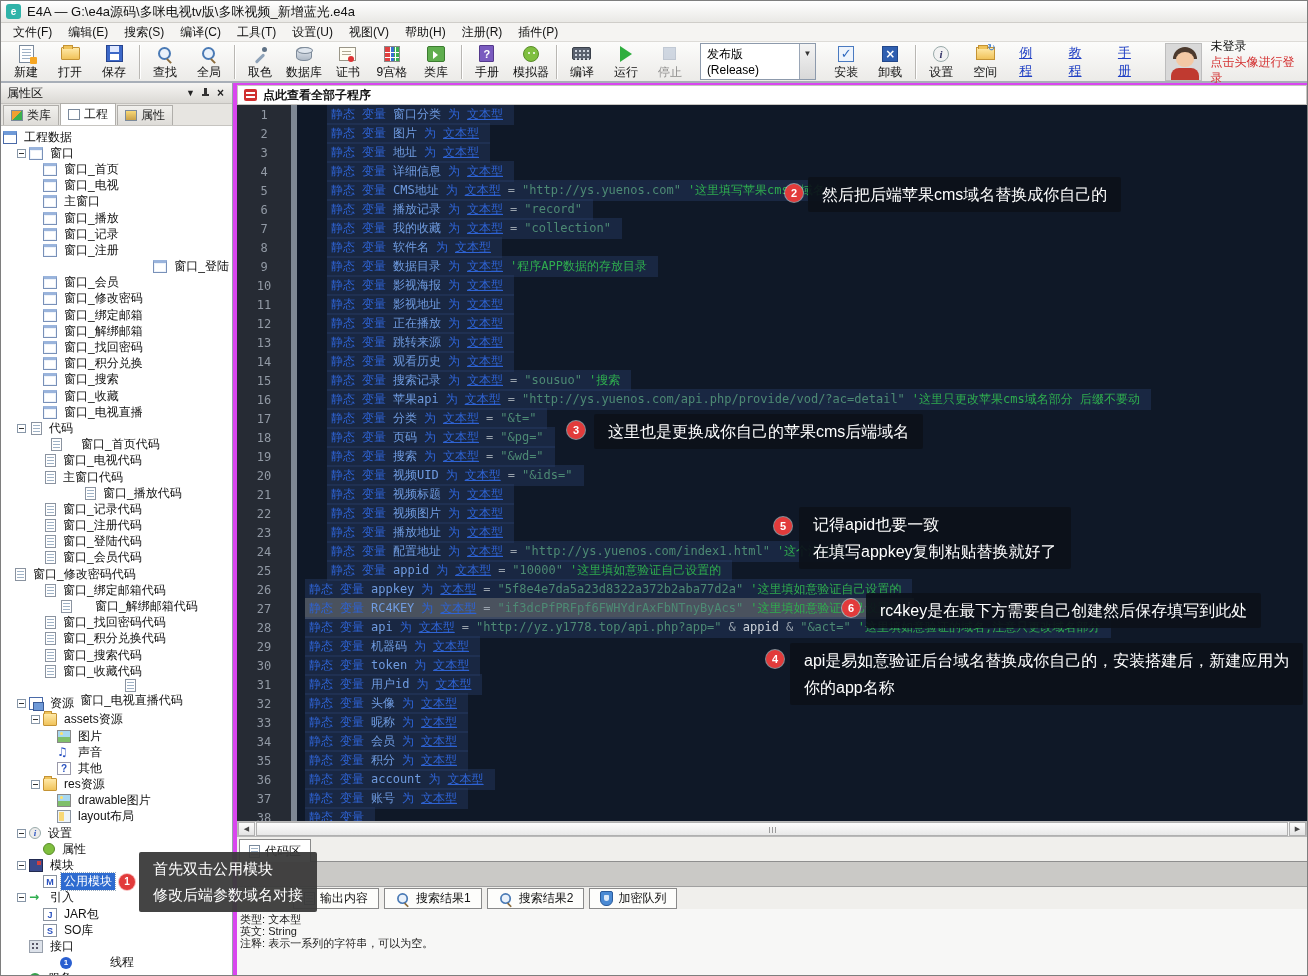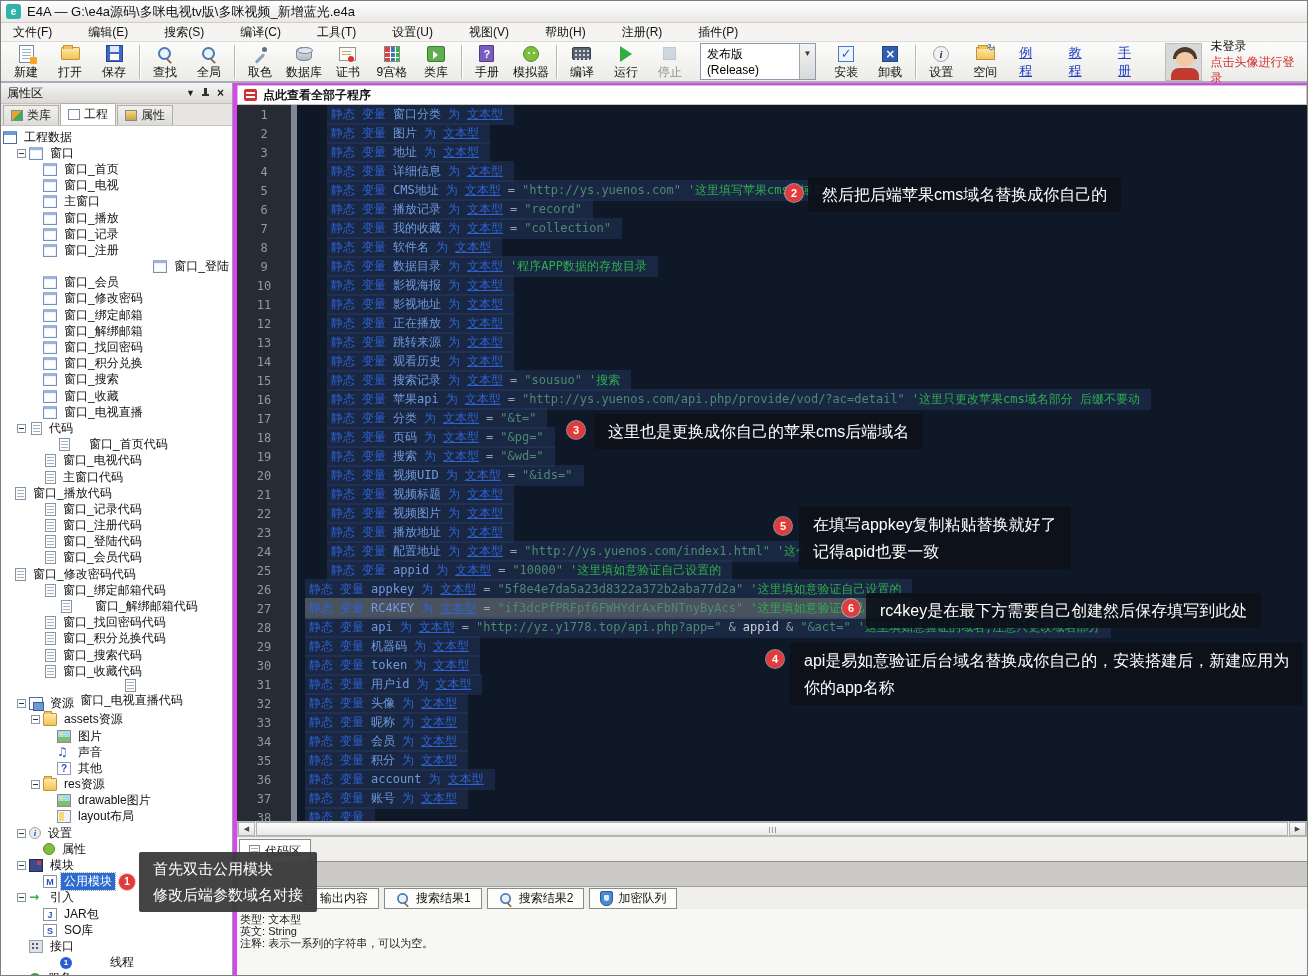--- a/index.html
+++ b/index.html
@@ -10,21 +10,21 @@
 
   
   .titlebar { height:22px; display:flex; align-items:center; gap:6px; padding-left:5px;
               background:linear-gradient(#ffffff,#e9e8e5); border-bottom:1px solid #cfcdc9;
               font-size:13px; color:#111; }
   .app-ico { width:15px; height:15px; border-radius:3px; background:#2fb3a9; color:#fff;
              font:bold 10px/15px "Liberation Sans",sans-serif; text-align:center; }
 
   
   .menubar { height:19px; display:flex; align-items:center; padding-left:4px;
-             background:#f5f4f2; border-bottom:1px solid #dddbd7; font-size:12px;gap:20px; }
+             background:#f5f4f2; border-bottom:1px solid #dddbd7; font-size:12px; }
   .menu-item { padding:1px 8px; color:#111; cursor:default; }
 
   
   .toolbar { height:41px; display:flex; align-items:center; padding:0 3px;
              background:linear-gradient(#fcfcfb,#ecebe8); border-bottom:2px solid #a8afb8; }
   .tb-item { display:flex; flex-direction:column; align-items:center; justify-content:center;
              min-width:44px; padding:1px 4px 0; font-size:12px; color:#111; height:40px; }
   .tb-item .tb-ico { height:20px; display:flex; align-items:center; justify-content:center; }
   .tb-item.disabled { opacity:.45; }
   .tb-sep { width:1px; height:34px; background:#b9b7b3; margin:0 3px; box-shadow:1px 0 0 #fff; }
@@ -491,36 +491,36 @@
         <div class="trow" style="padding-left: 30px;">
           <span class="exp-sp"></span>
           <span class="ti ti-window"></span>
           <span class="lbl">窗口_电视直播</span>
         </div>
         <div class="trow" style="padding-left: 16px;">
           <span class="exp"></span>
           <span class="ti ti-doc"></span>
           <span class="lbl">代码</span>
         </div>
-        <div class="trow" style="padding-left: 32px; gap: 12px;">
+        <div class="trow" style="padding-left: 24px; gap: 12px;">
           <span class="exp-sp"></span>
           <span class="ti ti-doc"></span>
           <span class="lbl">窗口_首页代码</span>
         </div>
         <div class="trow" style="padding-left: 30px;">
           <span class="exp-sp"></span>
           <span class="ti ti-doc"></span>
           <span class="lbl">窗口_电视代码</span>
         </div>
         <div class="trow" style="padding-left: 30px;">
           <span class="exp-sp"></span>
           <span class="ti ti-doc"></span>
           <span class="lbl">主窗口代码</span>
         </div>
-        <div class="trow" style="">
+        <div class="trow" style="padding-left: 30px; margin-left: 40px;">
           <span class="exp-sp"></span>
           <span class="ti ti-doc"></span>
           <span class="lbl">窗口_播放代码</span>
         </div>
         <div class="trow" style="padding-left: 30px;">
           <span class="exp-sp"></span>
           <span class="ti ti-doc"></span>
           <span class="lbl">窗口_记录代码</span>
         </div>
         <div class="trow" style="padding-left: 30px;">
@@ -916,22 +916,22 @@
       <div class="co-circle" style="left: 784px; top: 183px;">2</div>
       <div class="co-tip" style="left: 807px; top: 176px;">
         <div>然后把后端苹果cms域名替换成你自己的</div>
       </div>
       <div class="co-circle" style="left: 566px; top: 420px;">3</div>
       <div class="co-tip" style="left: 593px; top: 413px;">
         <div>这里也是更换成你自己的苹果cms后端域名</div>
       </div>
       <div class="co-circle" style="left: 773px; top: 516px;">5</div>
       <div class="co-tip" style="left: 798px; top: 506px;">
+        <div>记得apid也要一致</div>
         <div>在填写appkey复制粘贴替换就好了</div>
-        <div>记得apid也要一致</div>
       </div>
       <div class="co-circle" style="left: 841px; top: 598px;">6</div>
       <div class="co-tip" style="left: 865px; top: 592px;">
         <div>rc4key是在最下方需要自己创建然后保存填写到此处</div>
       </div>
       <div class="co-circle" style="left: 765px; top: 649px;">4</div>
       <div class="co-tip" style="left: 789px; top: 642px;">
         <div>api是易如意验证后台域名替换成你自己的，安装搭建后，新建应用为</div>
         <div>你的app名称</div>
       </div>

